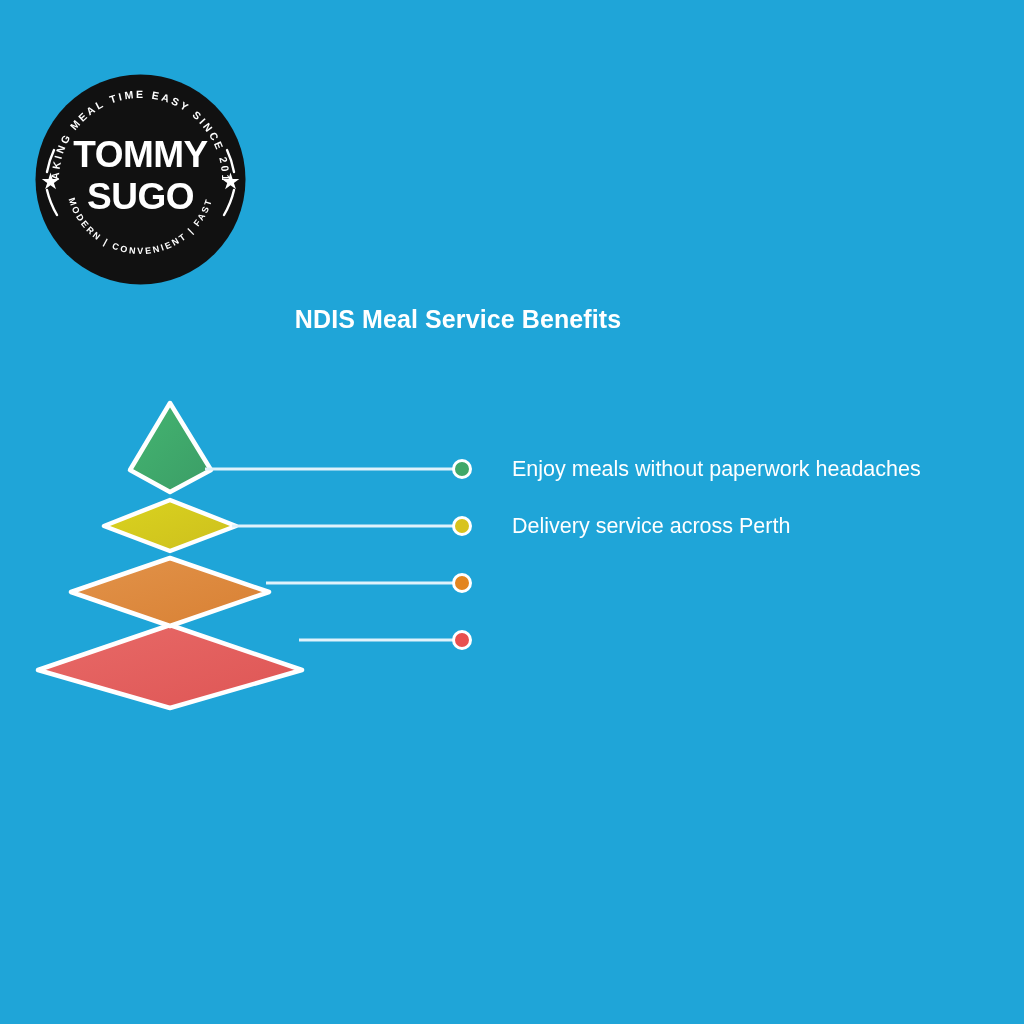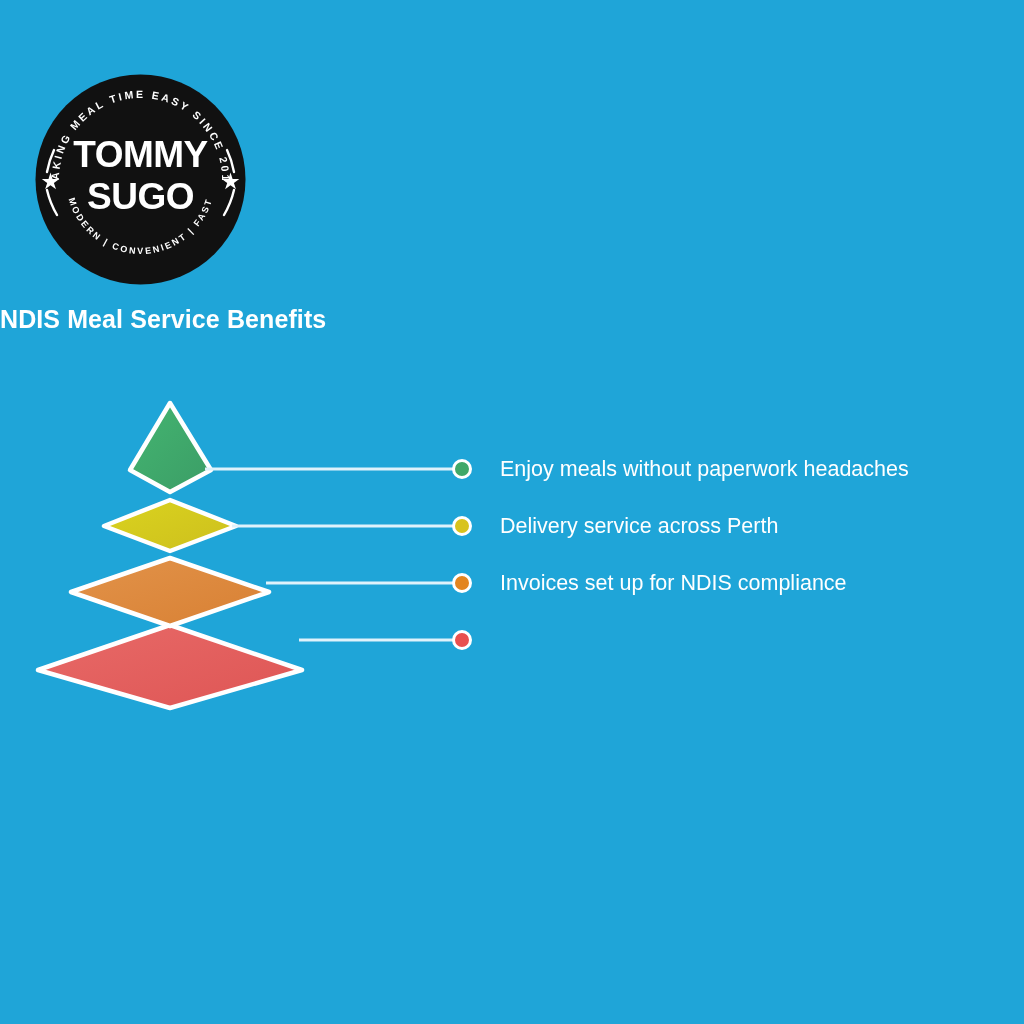--- a/index.html
+++ b/index.html
@@ -25,41 +25,42 @@
     height: 215px;
   }
   #logo svg { display: block; width: 215px; height: 215px; }
 
   
   #title {
     position: absolute;
     left: 0;
     top: 305px;
     width: 916px;
+    text-align: center;
     color: #ffffff;
     font-size: 25px;
     font-weight: bold;
     letter-spacing: .1px;
     font-family: "Liberation Sans", sans-serif;
   }
 
   
   #pyramid {
     position: absolute;
     left: 0px;
     top: 385px;
     width: 520px;
     height: 345px;
   }
   #pyramid svg { display: block; }
 
   
   .label {
     position: absolute;
-    left: 500px;
+    left: 512px;
     color: #ffffff;
     font-size: 21.5px;
     font-weight: 400;
     white-space: nowrap;
     font-family: "Liberation Sans", sans-serif;
   }
   .label-0 { top: 457px; }
   .label-1 { top: 514px; }
   .label-2 { top: 571px; }
   .label-3 { top: 628px; }
@@ -152,15 +153,14 @@
       </g>
       <g>
         <line x1="299" y1="255" x2="455" y2="255" stroke="#dff2fb" stroke-width="3"></line>
         <circle cx="462" cy="255" r="8.5" fill="#e8504f" stroke="#ffffff" stroke-width="3"></circle>
       </g>
     </svg>
   </div>
 
   <div class="label label-0">Enjoy meals without paperwork headaches</div>
   <div class="label label-1">Delivery service across Perth</div>
-  <div class="label label-2">Invoices set up for NDIS compliance</div>
 
 </div>
 
 </body></html>

